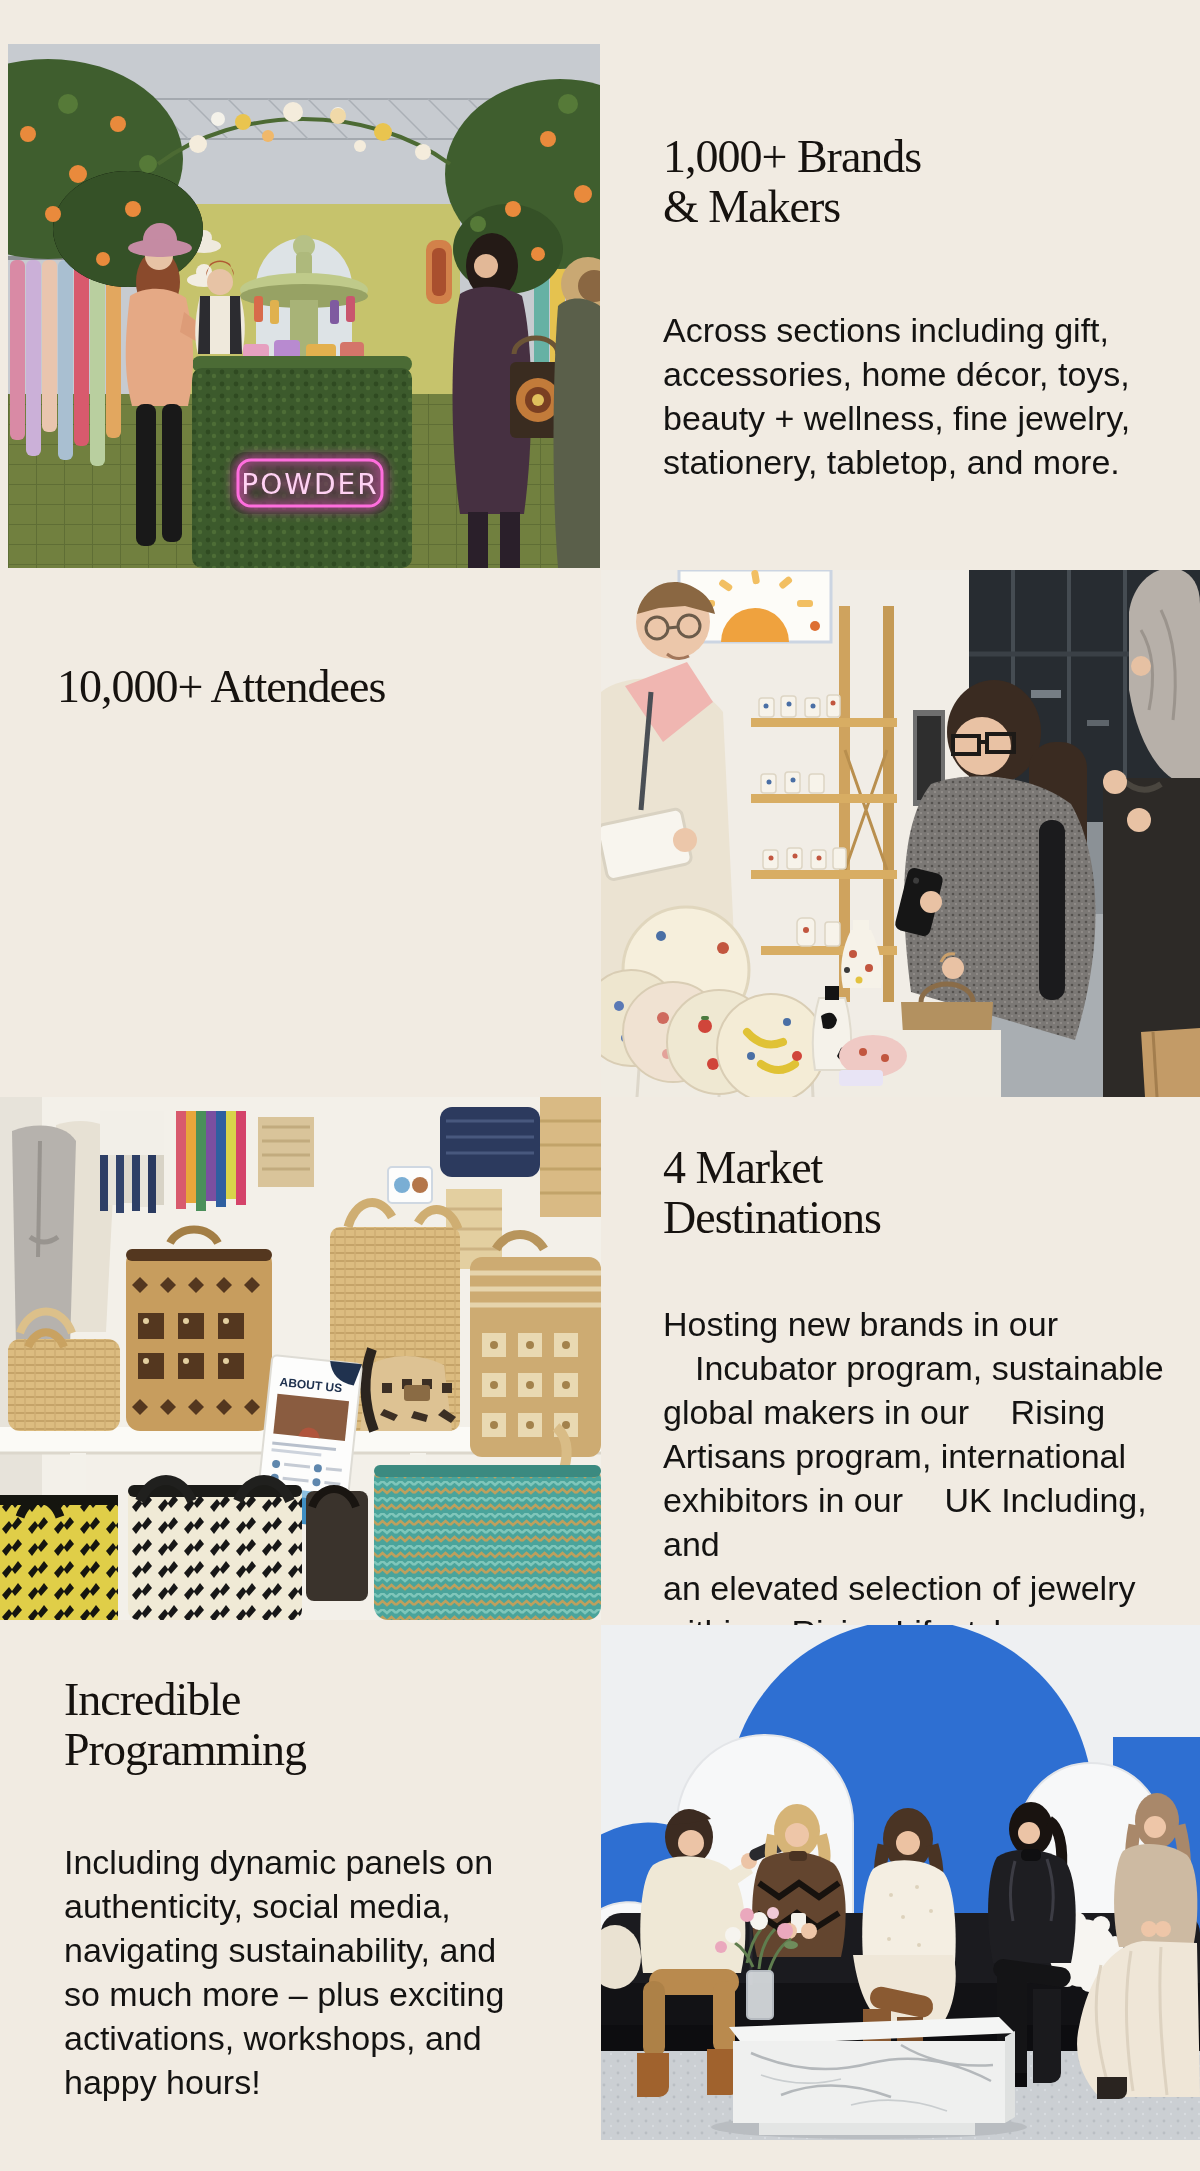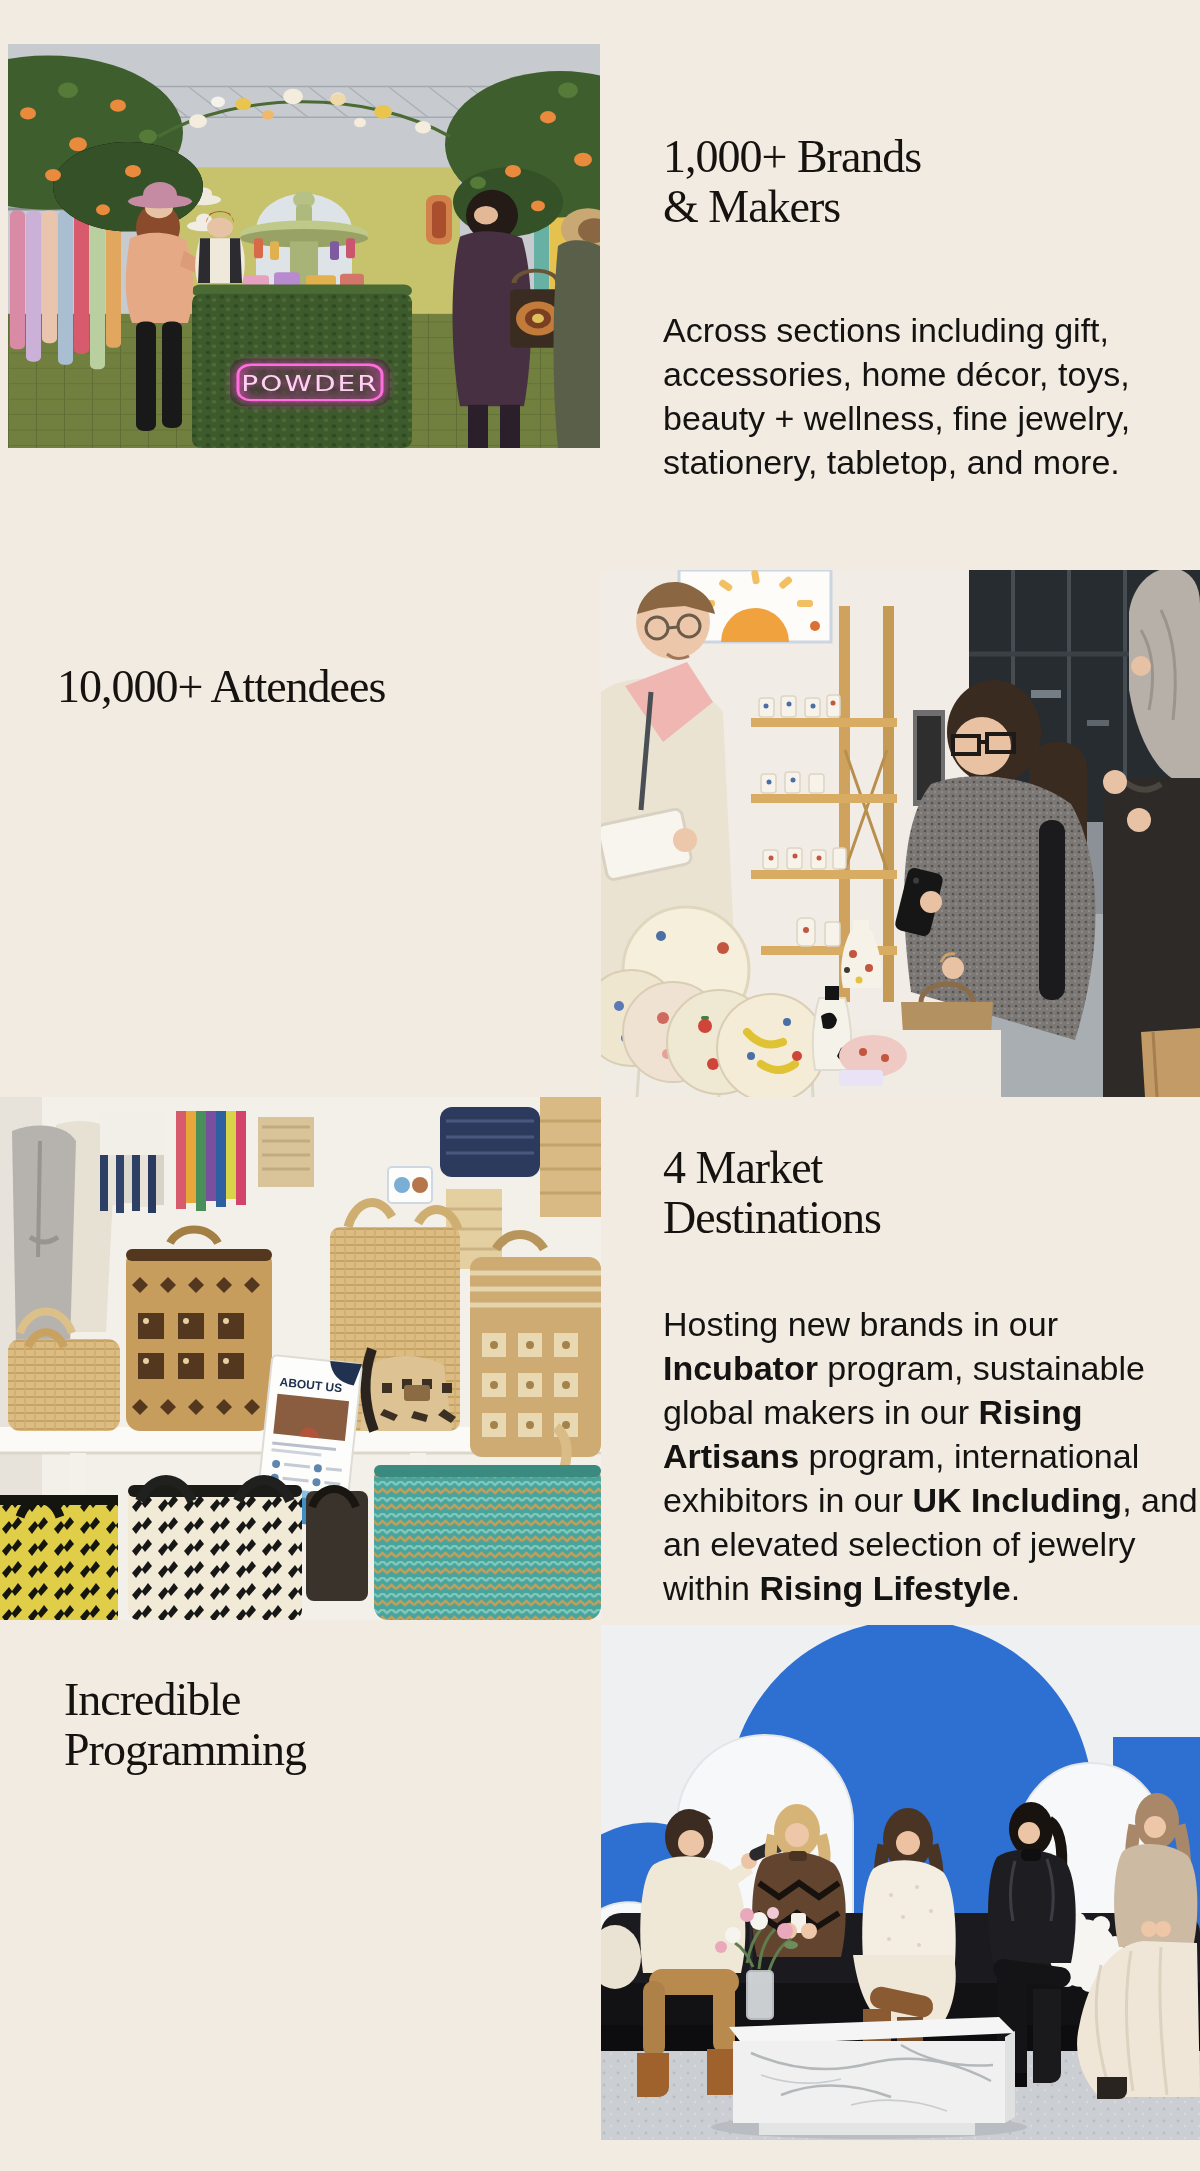--- a/index.html
+++ b/index.html
@@ -9,23 +9,23 @@
   html,body{margin:0;padding:0;background:var(--cream);}
   .page{position:relative;width:1200px;height:2171px;background:var(--cream);
         overflow:hidden;font-family:"Liberation Sans",sans-serif;}
   .photo{position:absolute;overflow:hidden;background:#ddd;}
   .photo svg{display:block;width:100%;height:100%;}
   .stat-heading{position:absolute;font-family:"Liberation Serif",serif;font-weight:400;
         font-size:46px;line-height:1.08;letter-spacing:-1px;color:var(--ink);
         white-space:pre-line;margin:0;}
   .stat-body{position:absolute;font-size:34px;line-height:44px;color:var(--body-ink);
         white-space:pre-line;width:540px;}
-  .stat-body strong{font-weight:bold;}
+  .stat-body strong{font-weight:normal;margin-left:32px;}
   
-  #photo-booth   {left:8px;   top:44px;   width:592px; height:404px;}
+  #photo-booth   {left:8px;   top:44px;   width:592px; height:524px;}
   #photo-ceramics{left:601px; top:570px;  width:599px; height:527px;}
   #photo-baskets {left:0;     top:1097px; width:601px; height:523px;}
   #photo-panel   {left:601px; top:1625px; width:599px; height:515px;}
   #h-brands  {left:663px; top:132px;}
   #b-brands  {left:663px; top:308px;}
   #h-attend  {left:57px;  top:662px;}
   #b-attend  {left:57px;  top:756px;}
   #h-markets {left:663px; top:1143px;}
   #b-markets {left:663px; top:1302px;}
   #h-program {left:64px;  top:1675px;}
@@ -569,20 +569,26 @@
   <div class="stat-body" id="b-markets">Hosting new brands in our
 <strong>Incubator</strong> program, sustainable
 global makers in our <strong>Rising
 Artisans</strong> program, international
 exhibitors in our <strong>UK Including</strong>, and
 an elevated selection of jewelry
 within <strong>Rising Lifestyle</strong>.</div>
 
   <h2 class="stat-heading" id="h-program">Incredible
 Programming</h2>
+  <div class="stat-body" id="b-program">Including dynamic panels on
+authenticity, social media,
+navigating sustainability, and
+so much more – plus exciting
+activations, workshops, and
+happy hours!</div>
 
   <div class="photo" id="photo-panel">
     <svg viewBox="0 0 599 515" preserveAspectRatio="none">
       <defs>
         <pattern id="p4carpet" width="14" height="12" patternUnits="userSpaceOnUse">
           <rect width="14" height="12" fill="#cbcfd3"></rect>
           <circle cx="3" cy="4" r="1.4" fill="#b9bec3"></circle>
           <circle cx="10" cy="9" r="1.2" fill="#d8dce0"></circle>
         </pattern>
       </defs>

